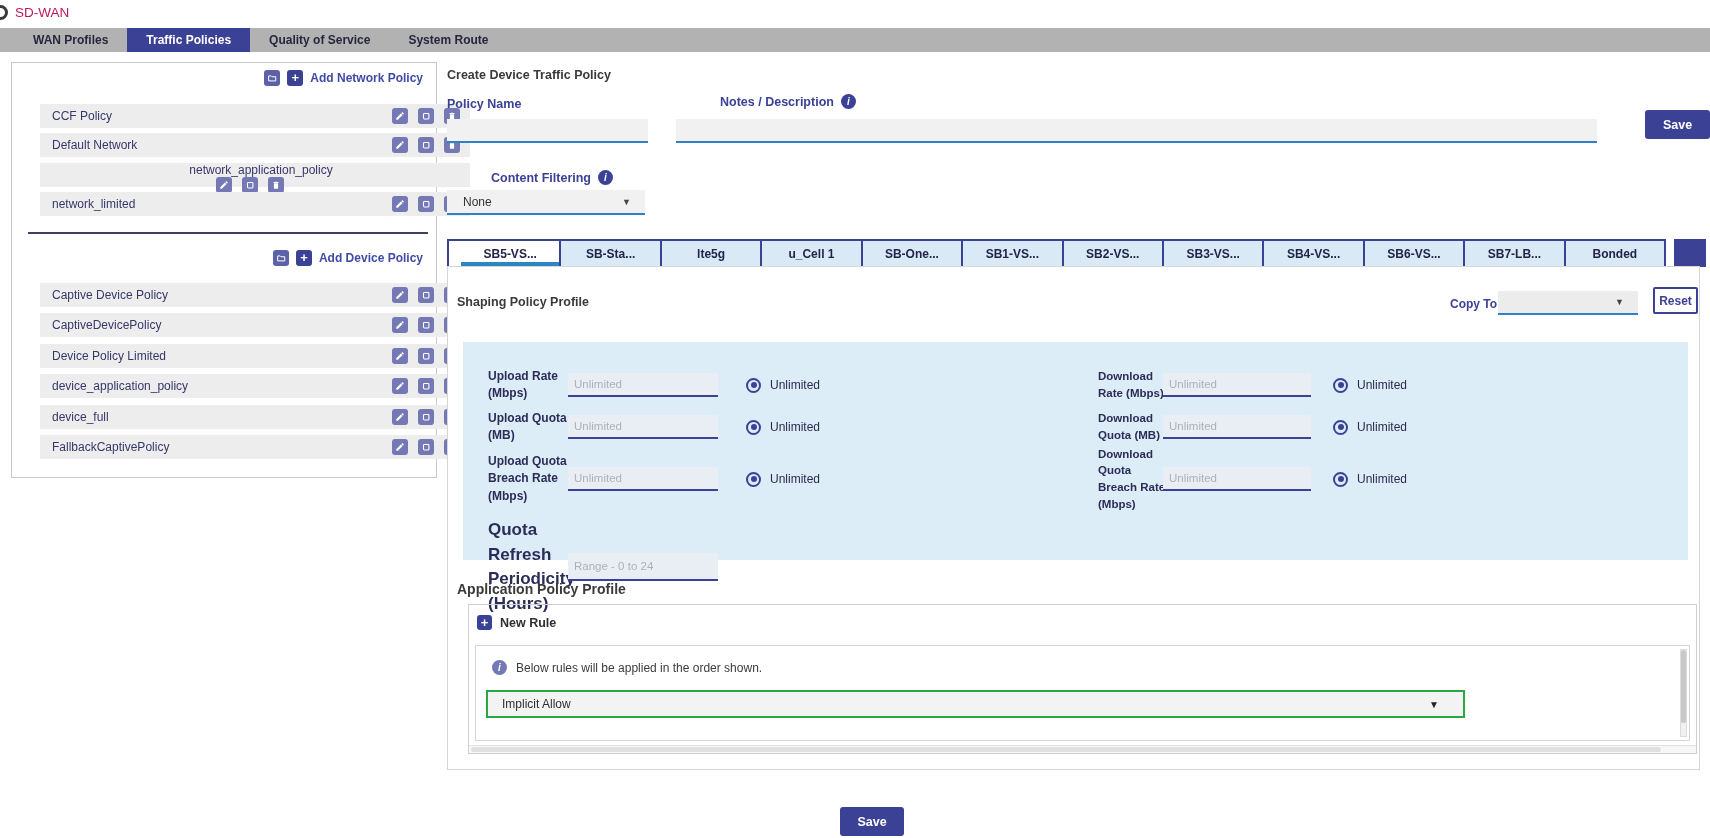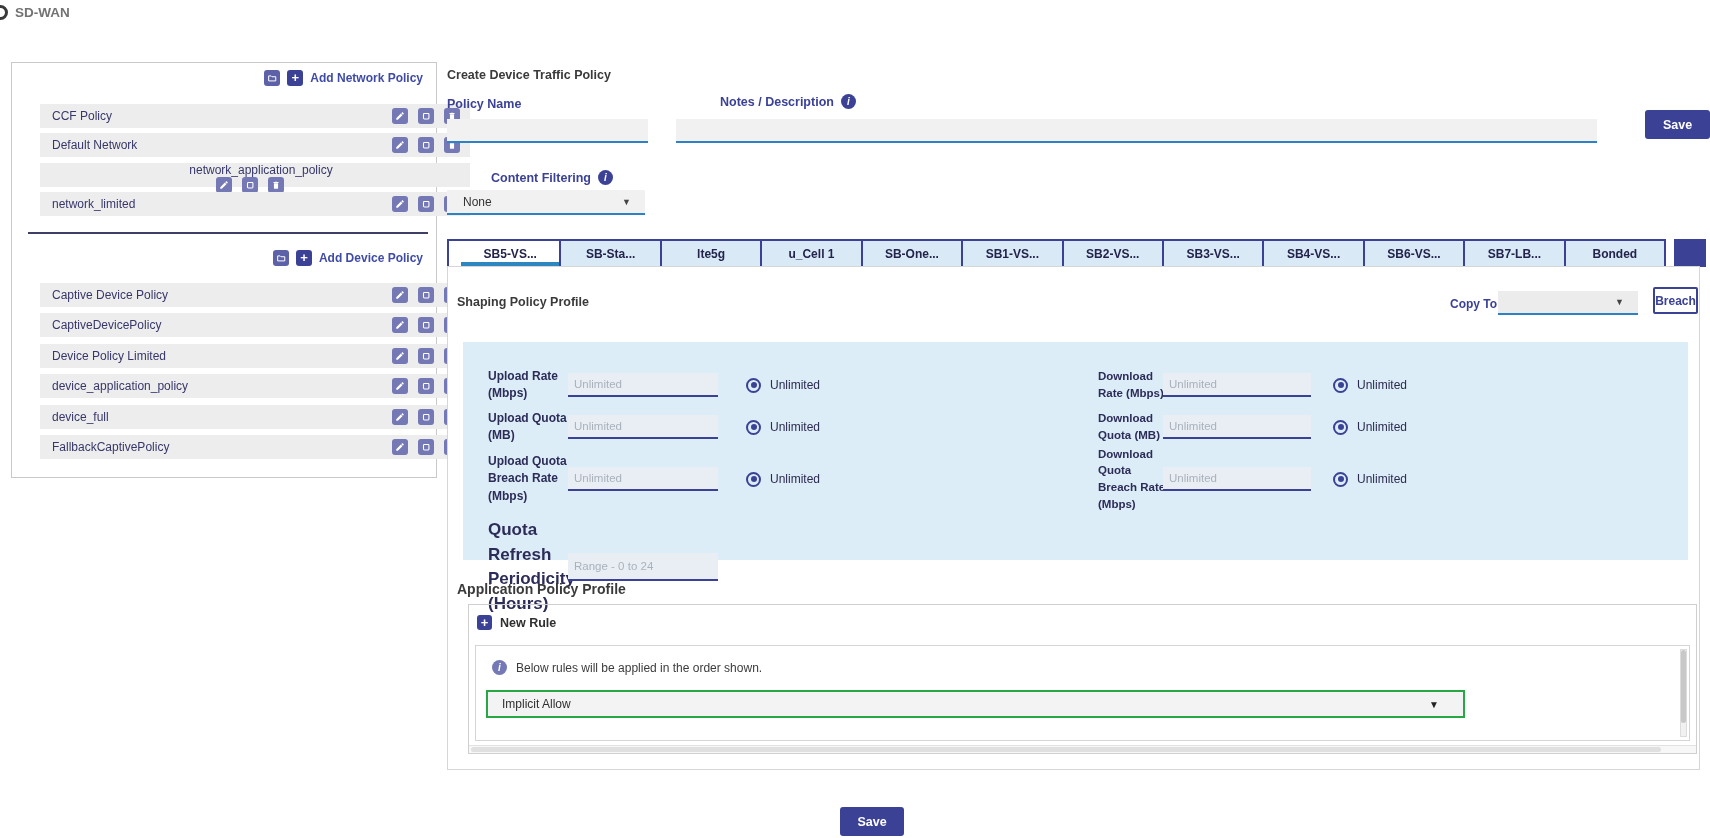--- a/index.html
+++ b/index.html
@@ -4,21 +4,21 @@
 <style>
   * { margin:0; padding:0; box-sizing:border-box; }
   html,body { width:1710px; height:838px; background:#fff; overflow:hidden;
     font-family:"Liberation Sans", sans-serif; }
   #app { position:relative; width:1710px; height:838px; background:#fff; }
 
   
   .hdr { position:absolute; left:0; top:0; width:1710px; height:28px; background:#fff; }
   .hdr-ring { position:absolute; left:-7px; top:5px; width:15px; height:15px;
     border:3px solid #3a3a3a; border-radius:50%; }
-  .hdr-title { position:absolute; left:15px; top:5px; font-size:13.5px; font-weight:bold; color:#737373; }
+  .hdr-title { position:absolute; left:15px; top:5px; font-size:13.5px; font-weight:normal; color:#be185d; }
 
   
   .nav { position:absolute; left:0; top:28px; width:1710px; height:24px; background:#b2b2b2;
     display:flex; padding-left:14px; }
   .nav-tab { height:24px; line-height:24px; padding:0 19px; font-size:12px; font-weight:bold;
     color:#26263f; cursor:pointer; }
   .nav-tab.active { background:#3b4296; color:#fff; }
 
   
   .lpanel { position:absolute; left:11px; top:62px; width:426px; height:416px;
@@ -125,20 +125,26 @@
 </head>
 <body>
 
 <div id="app">
 
   <div class="hdr">
     <div class="hdr-ring"></div>
     <div class="hdr-title">SD-WAN</div>
   </div>
 
+  <div class="nav">
+    <div class="nav-tab">WAN Profiles</div>
+    <div class="nav-tab active">Traffic Policies</div>
+    <div class="nav-tab">Quality of Service</div>
+    <div class="nav-tab">System Route</div>
+  </div>
 
   <div class="lpanel">
 
     <div class="addrow" style="top:6px;">
       <span class="sq-icon sq-folder">
         <svg width="10" height="10" viewBox="0 0 24 24">
             <path d="M4 7v12h17V9h-9l-2-2H4z" fill="none" stroke="#fff" stroke-width="2.4"></path>
           </svg>
       </span>
       <span class="sq-icon sq-plus">+</span>
@@ -398,21 +404,21 @@
   </div>
   <div class="tab-scroll"></div>
 
   <div class="mainbox">
     <div class="shape-title">Shaping Policy Profile</div>
     <div class="copyto-lbl">Copy To:</div>
     <div class="copyto-sel">
       <span class="val" style="margin-left:10px; font-size:12px; color:#333;"></span>
       <span class="caret">▼</span>
     </div>
-    <button class="btn-reset">Breach</button>
+    <button class="btn-reset">Reset</button>
 
     <div class="bluebox">
       <div class="shcol left">
         <div class="shrow h42">
           <span class="shlabel">Upload Rate (Mbps)</span>
           <input class="shinput" placeholder="Unlimited" style="">
           <span class="radio"></span>
           <span class="radlbl">Unlimited</span>
         </div>
         <div class="shrow h42">

